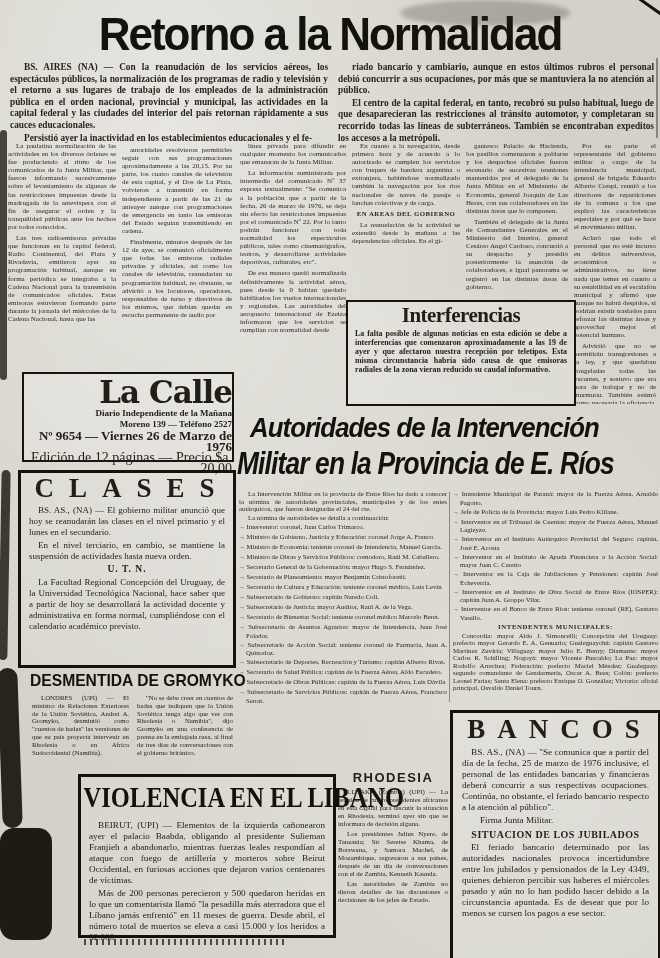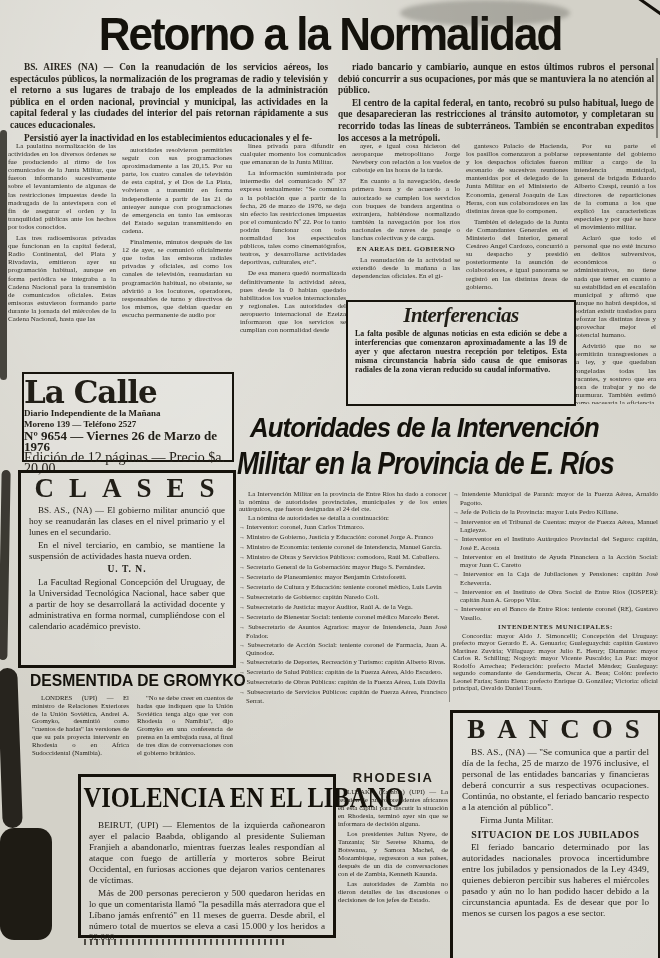--- a/index.html
+++ b/index.html
@@ -23,29 +23,29 @@
     transform:scaleY(1.04);transform-origin:top left;color:#14120c;
   }
   
   .lead{font-size:9.3px;line-height:11.6px;font-weight:bold;color:#28251d;}
   .lead p{margin-bottom:1px;text-indent:14px;}
   
   .col{font-size:7px;line-height:8.1px;color:#2b2820;}
   .col p{margin-bottom:3px;text-indent:8px;}
   .subhead{font-weight:bold;text-align:center;text-indent:0 !important;font-size:6.8px;letter-spacing:.5px;}
   
-  .masthead{border:2.5px solid #17140d;text-align:left;background:rgba(255,255,255,.18);padding-top:2px;}
+  .masthead{border:2.5px solid #17140d;text-align:right;background:rgba(255,255,255,.18);padding-top:2px;}
   .mh-name{font-family:"DejaVu Serif",serif;font-weight:bold;font-size:31px;line-height:30px;letter-spacing:-1px;transform:scaleY(1.05);}
   .mh-sub{font-size:9px;font-weight:bold;line-height:10.5px;margin-top:2px;}
   .mh-addr{font-size:9px;font-weight:bold;line-height:10.5px;}
   .mh-issue{font-size:13px;font-weight:bold;line-height:11px;margin-top:1px;}
   .mh-ed{font-size:14px;line-height:11px;}
   
   .interf{border:2.5px solid #17140d;background:rgba(255,255,255,.15);}
-  .interf-title{font-weight:bold;font-style:italic;font-size:21px;text-align:center;line-height:26px;letter-spacing:-.5px;}
+  .interf-title{font-weight:bold;font-size:21px;text-align:center;line-height:26px;letter-spacing:-.5px;}
   .interf-body{font-size:7.9px;line-height:8.9px;font-weight:bold;padding:2px 7px 0 7px;}
   
   .auth-h{font-family:"Liberation Sans",sans-serif;font-weight:bold;font-style:italic;
     white-space:nowrap;letter-spacing:-1px;color:#14120c;transform-origin:top left;}
   .auth-h1{font-size:28px;transform:scaleX(.92);}
   .auth-h2{font-size:31px;transform:scaleX(.85);}
   .auth-col{font-size:6.8px;line-height:7.5px;color:#2b2820;}
   .auth-col p{margin-bottom:1.5px;text-indent:9px;}
   .li{text-indent:-7px !important;padding-left:7px;margin-bottom:1.5px;}
   .li::before{content:"\2192  ";font-size:6px;}
@@ -91,21 +91,20 @@
 <div class="abs col just" style="left:122px;top:146px;width:110px;">
   <p>autoridades resolvieron permitirles seguir con sus programaciones aproximadamente a las 20,15. Por su parte, los cuatro canales de televisión de esta capital, y el Dos de La Plata, volvieron a transmitir en forma independiente a partir de las 21 de anteayer aunque con programaciones de emergencia en tanto las emisoras del Estado seguían transmitiendo en cadena.</p>
   <p>Finalmente, minutos después de las 12 de ayer, se comunicó oficialmente que todas las emisoras radiales privadas y oficiales, así como los canales de televisión, reanudarían su programación habitual, no obstante, se advirtió a los locutores, operadores, responsables de turno y directivos de los mismos, que debían quedar en escucha permanente de audio por</p>
 </div>
 <div class="abs col just" style="left:240px;top:142px;width:106px;height:268px;overflow:hidden;">
   <p>línea privada para difundir en cualquier momento los comunicados que emanaran de la Junta Militar.</p>
   <p>La información suministrada por intermedio del comunicado Nº 37 expresa textualmente: "Se comunica a la población que a partir de la fecha, 26 de marzo de 1976, se deja sin efecto las restricciones impuestas por el comunicado Nº 22. Por lo tanto podrán funcionar con toda normalidad los espectáculos públicos, tales como cinematógrafos, teatros, y desarrollarse actividades deportivas, culturales, etc".</p>
   <p>De esa manera quedó normalizada definitivamente la actividad aérea, pues desde la 0 habían quedado habilitados los vuelos internacionales y regionales. Las autoridades del aeropuerto internacional de Ezeiza informaron que los servicios se cumplían con normalidad desde</p>
 </div>
 <div class="abs col just" style="left:352px;top:142px;width:108px;height:156px;overflow:hidden;">
-  <p>ayer, e igual cosa hicieron del aeroparque metropolitano Jorge Newbery con relación a los vuelos de cabotaje en las horas de la tarde.</p>
   <p>En cuanto a la navegación, desde primera hora y de acuerdo a lo autorizado se cumplen los servicios con buques de bandera argentina o extranjera, habiéndose normalizado también la navegación por los ríos nacionales de naves de pasaje o lanchas colectivas y de carga.</p>
   <p class="subhead">EN AREAS DEL GOBIERNO</p>
   <p>La reanudación de la actividad se extendió desde la mañana a las dependencias oficiales. En el gi-</p>
 </div>
 <div class="abs col just" style="left:466px;top:142px;width:102px;height:156px;overflow:hidden;">
   <p>gantesco Palacio de Hacienda, los pasillos comenzaron a poblarse y los despachos oficiales fueron escenario de sucesivas reuniones mantenidas por el delegado de la Junta Militar en el Ministerio de Economía, general Joaquín de Las Heras, con sus colaboradores en las distintas áreas que lo componen.</p>
   <p>También el delegado de la Junta de Comandantes Generales en el Ministerio del Interior, general Cesáreo Angel Cardozo, concurrió a su despacho y presidió posteriormente la asunción de colaboradores, e igual panorama se registró en las distintas áreas de gobierno.</p>
 </div>
 <div class="abs col just" style="left:574px;top:142px;width:82px;height:262px;overflow:hidden;">
   <p>Por su parte el representante del gobierno militar a cargo de la intendencia municipal, general de brigada Eduardo Alberto Crespi, reunió a los directores de reparticiones de la comuna a los que explicó las características especiales y por qué se hace el movimiento militar.</p>

